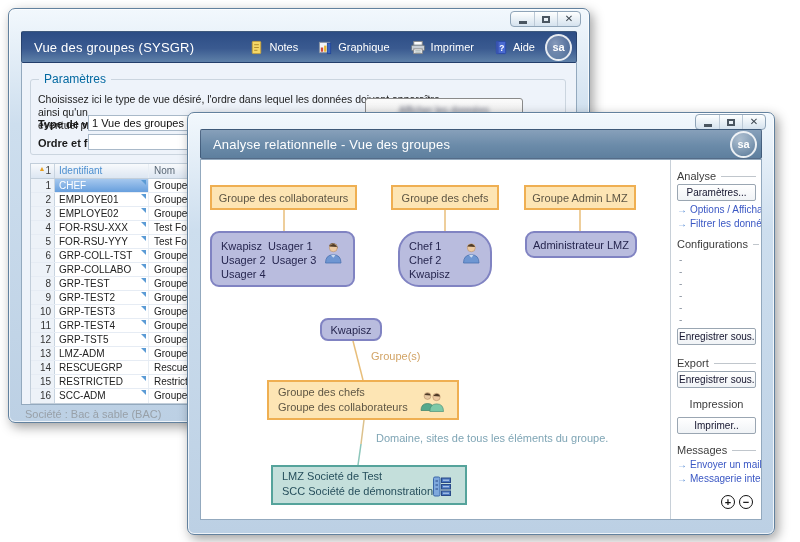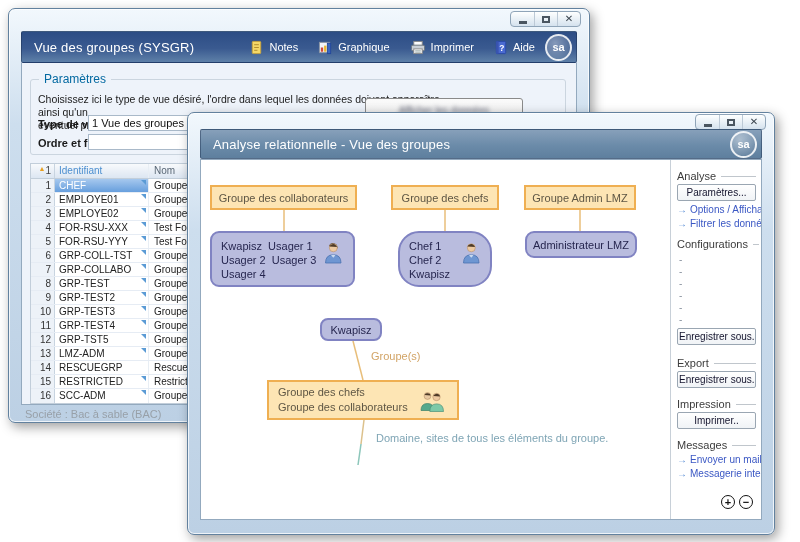--- a/index.html
+++ b/index.html
@@ -370,20 +370,38 @@
           <path d="M10.6 2.8 a3.4 3.4 0 0 0 -5 1.2 l6 .4 a3.4 3.4 0 0 0 -1 -1.6z" fill="#4E3A26"></path>
           <path d="M2 19.5 q0 -7 6.5 -7 q6.4 0 6.4 7z" fill="#55A98C" stroke="#3A8068" stroke-width=".7"></path>
           <circle cx="17.5" cy="6" r="3.7" fill="#EDC9A0" stroke="#A8805A" stroke-width=".5"></circle>
           <path d="M19.9 3.6 a3.7 3.7 0 0 0 -5.6 1.3 l6.7 .5 a3.7 3.7 0 0 0 -1.1 -1.8z" fill="#4E3A26"></path>
           <path d="M10.8 20.5 q0 -7.6 6.9 -7.6 q6.8 0 6.8 7.6z" fill="#7CC9A8" stroke="#4A9078" stroke-width=".7"></path>
         </svg>
       </div>
 
       <div class="edge-label lbl-domain" style="left:175px; top:272px;">Domaine, sites de tous les éléments du groupe.</div>
 
+      <div class="tealbox" style="left:70px; top:305px; width:196px; height:40px;">
+        <div class="lines" style="padding:2px 9px; line-height:15px;">
+          <div>LMZ Societé de Test</div>
+          <div>SCC Société de démonstration</div>
+        </div>
+        <svg class="node-icon" style="right:13px; top:8px;" width="20" height="23" viewBox="0 0 20 23">
+          <rect x="1.5" y="2" width="6.5" height="19" rx="1.5" fill="#7FA8DC" stroke="#3A66A8"></rect>
+          <line x1="3.5" y1="6" x2="6" y2="6" stroke="#2A4A88"></line>
+          <line x1="3.5" y1="10" x2="6" y2="10" stroke="#2A4A88"></line>
+          <line x1="3.5" y1="14" x2="6" y2="14" stroke="#2A4A88"></line>
+          <rect x="9.5" y="3" width="9" height="4.5" fill="#4A78C0" stroke="#2A4A88"></rect>
+          <rect x="9.5" y="9.5" width="9" height="4.5" fill="#4A78C0" stroke="#2A4A88"></rect>
+          <rect x="9.5" y="16" width="9" height="4.5" fill="#4A78C0" stroke="#2A4A88"></rect>
+          <line x1="11" y1="5.2" x2="17" y2="5.2" stroke="#BFD4F0"></line>
+          <line x1="11" y1="11.7" x2="17" y2="11.7" stroke="#BFD4F0"></line>
+          <line x1="11" y1="18.2" x2="17" y2="18.2" stroke="#BFD4F0"></line>
+        </svg>
+      </div>
     </div>
 
     <div class="sidebar">
       <div class="sb-h">
         <span>Analyse</span>
           <span class="hl"></span>
       </div>
       <button class="sb-btn">Paramètres...</button>
       <div class="sb-link">
         <span class="arr">→</span>
@@ -404,21 +422,21 @@
         <div class="sb-dash">-</div>
         <div class="sb-dash">-</div>
         <div class="sb-dash">-</div>
       </div>
       <button class="sb-btn">Enregistrer sous...</button>
       <div class="sb-h" style="margin-top:12px;">
         <span>Export</span>
           <span class="hl"></span>
       </div>
       <button class="sb-btn">Enregistrer sous...</button>
-      <div class="sb-h" style="margin-top:10px;">
+      <div class="sb-h" style="margin-top:10px;flex-direction:column;">
         <span>Impression</span>
           <span class="hl"></span>
       </div>
       <button class="sb-btn">Imprimer..</button>
       <div class="sb-h" style="margin-top:10px;">
         <span>Messages</span>
           <span class="hl"></span>
       </div>
       <div class="sb-link">
         <span class="arr">→</span>

